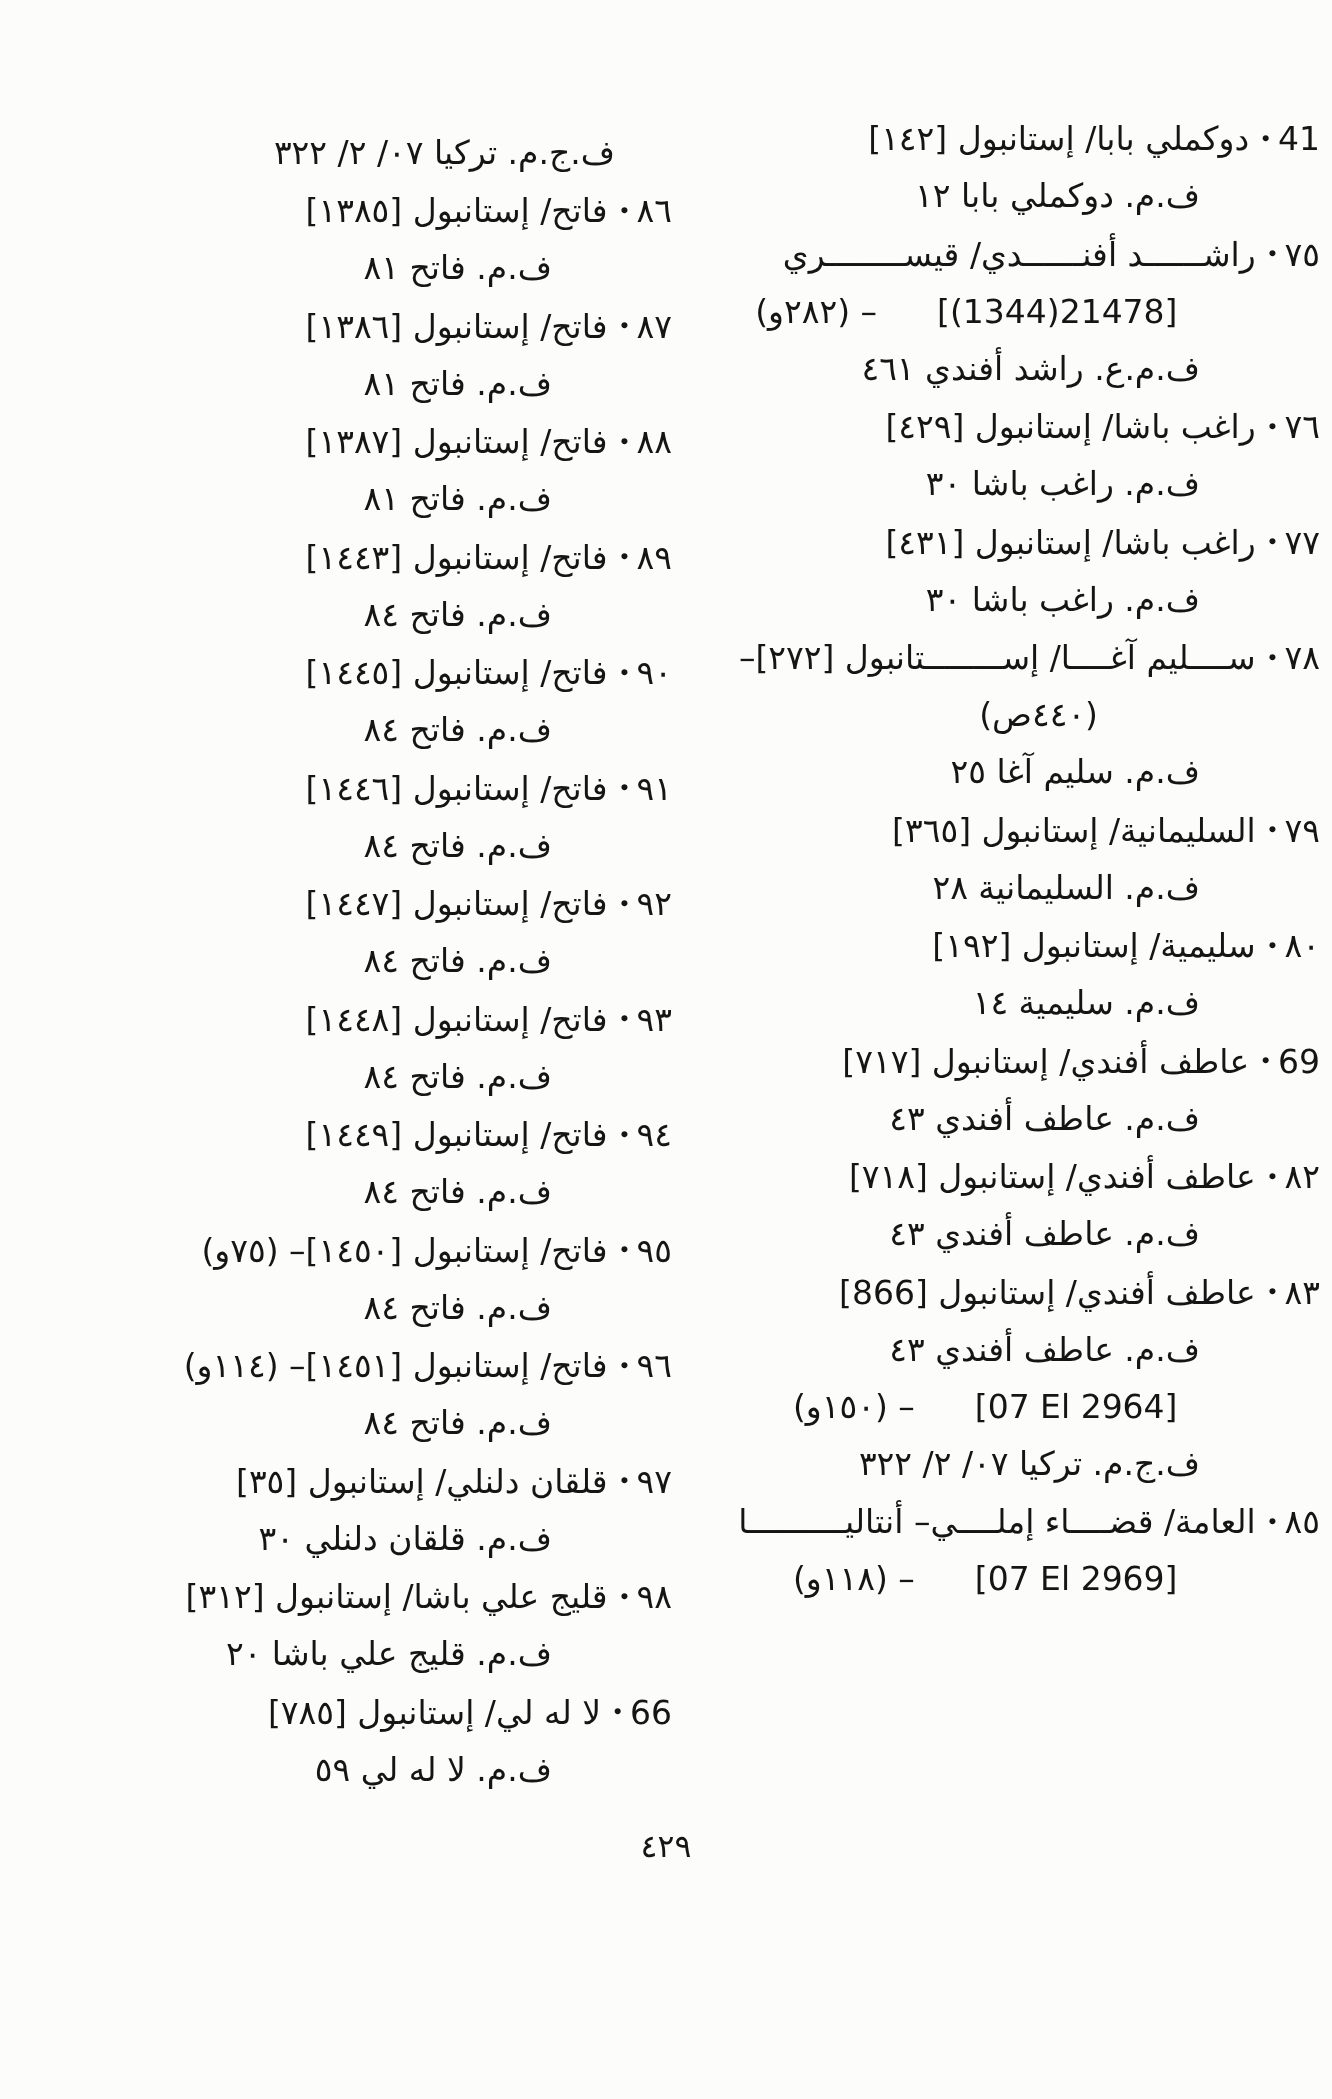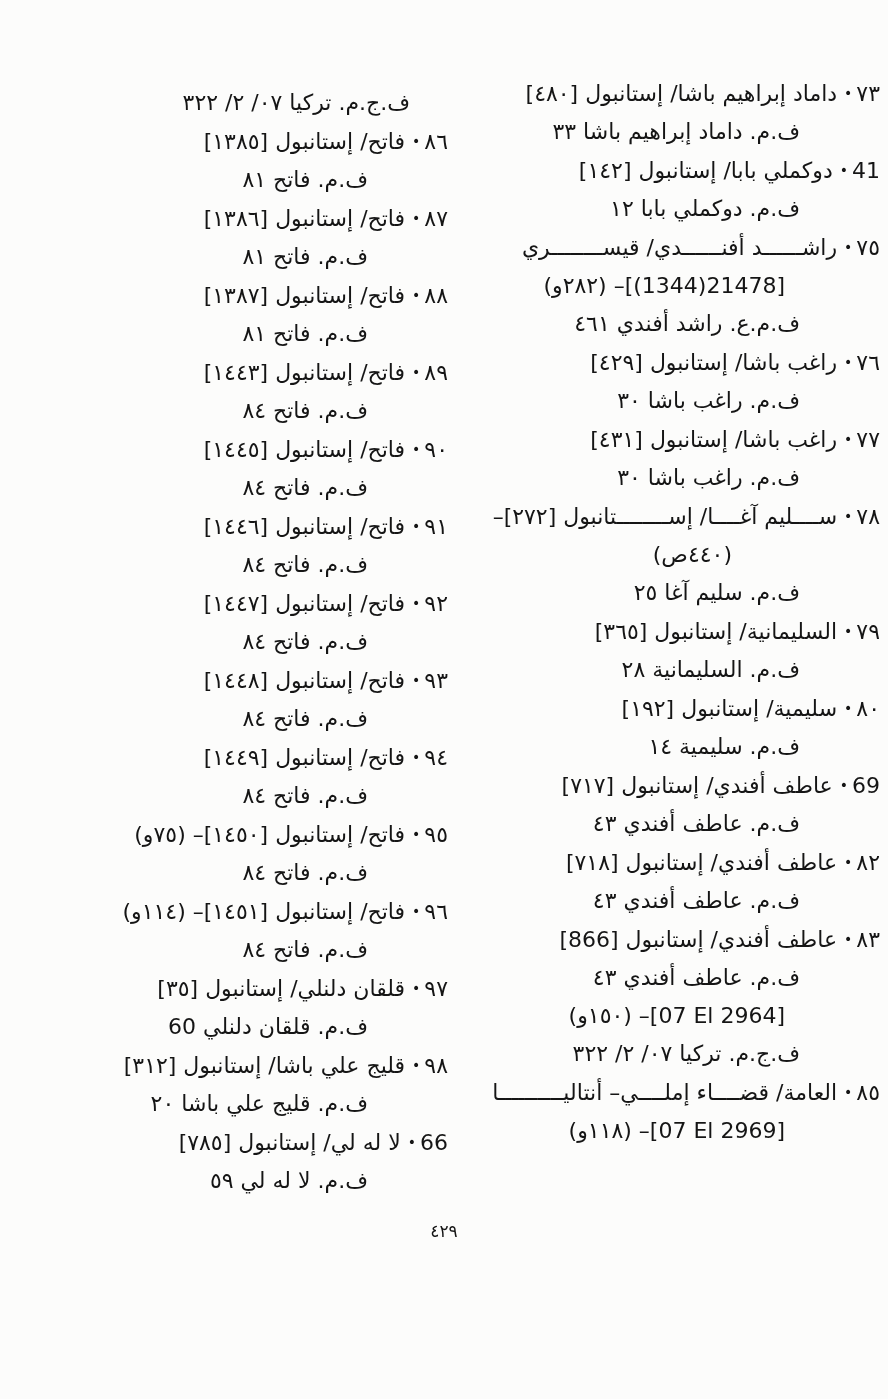--- a/index.html
+++ b/index.html
@@ -43,42 +43,39 @@
   .line-ref     { padding-right: 95px; }
   .line-note    { padding-right: 148px; }
   .bullet {
     display: inline-block;
     font-size: 14px;
     vertical-align: 3px;
     margin: 0 4px 0 7px;
   }
   .latin {
     unicode-bidi: isolate;
+    margin-left: 40px;
   }
   .page-number {
     position: absolute;
     top: 1214px;
     left: 0;
     width: 888px;
     text-align: center;
-    font-size: 17px;
+    font-size: 21px;
     line-height: 34px;
   }
 </style>
 </head>
 <body>
 
 <div class="page">
 
   <div class="column col-right">
 
-    <div class="entry">
-      <div class="line line-title"><span>٧٣</span><span class="bullet">•</span><span>داماد إبراهيم باشا/ إستانبول [٤٨٠]</span></div>
-      <div class="line line-shelf">ف.م. داماد إبراهيم باشا ٣٣</div>
-    </div>
 
     <div class="entry">
       <div class="line line-title"><span>41</span><span class="bullet">•</span><span>دوكملي بابا/ إستانبول [١٤٢]</span></div>
       <div class="line line-shelf">ف.م. دوكملي بابا ١٢</div>
     </div>
 
     <div class="entry">
       <div class="line line-title"><span>٧٥</span><span class="bullet">•</span><span>راشــــــد أفنــــــدي/ قيســــــــري</span></div>
       <div class="line line-ref"><span class="latin" dir="ltr">[(1344)21478]</span><span>– (٢٨٢و)</span></div>
       <div class="line line-shelf">ف.م.ع. راشد أفندي ٤٦١</div>
@@ -191,21 +188,21 @@
       <div class="line line-shelf">ف.م. فاتح ٨٤</div>
     </div>
 
     <div class="entry">
       <div class="line line-title"><span>٩٦</span><span class="bullet">•</span><span>فاتح/ إستانبول [١٤٥١]– (١١٤و)</span></div>
       <div class="line line-shelf">ف.م. فاتح ٨٤</div>
     </div>
 
     <div class="entry">
       <div class="line line-title"><span>٩٧</span><span class="bullet">•</span><span>قلقان دلنلي/ إستانبول [٣٥]</span></div>
-      <div class="line line-shelf">ف.م. قلقان دلنلي 60</div>
+      <div class="line line-shelf">ف.م. قلقان دلنلي ٣٠</div>
     </div>
 
     <div class="entry">
       <div class="line line-title"><span>٩٨</span><span class="bullet">•</span><span>قليج علي باشا/ إستانبول [٣١٢]</span></div>
       <div class="line line-shelf">ف.م. قليج علي باشا ٢٠</div>
     </div>
 
     <div class="entry">
       <div class="line line-title"><span>66</span><span class="bullet">•</span><span>لا له لي/ إستانبول [٧٨٥]</span></div>
       <div class="line line-shelf">ف.م. لا له لي ٥٩</div>

